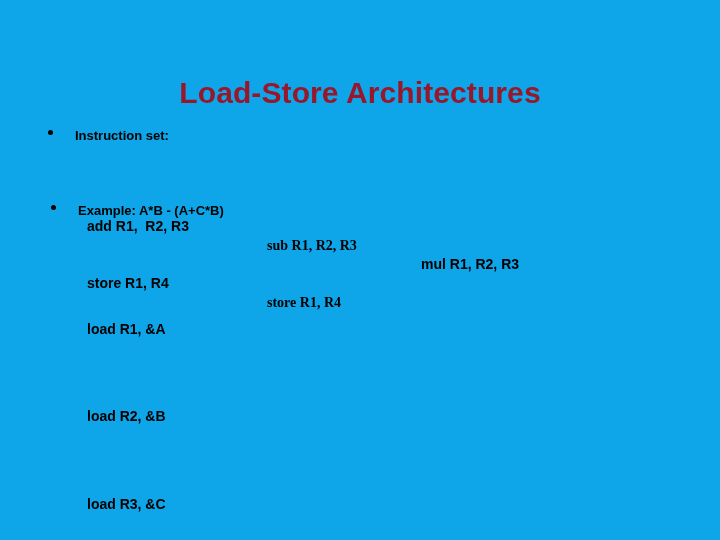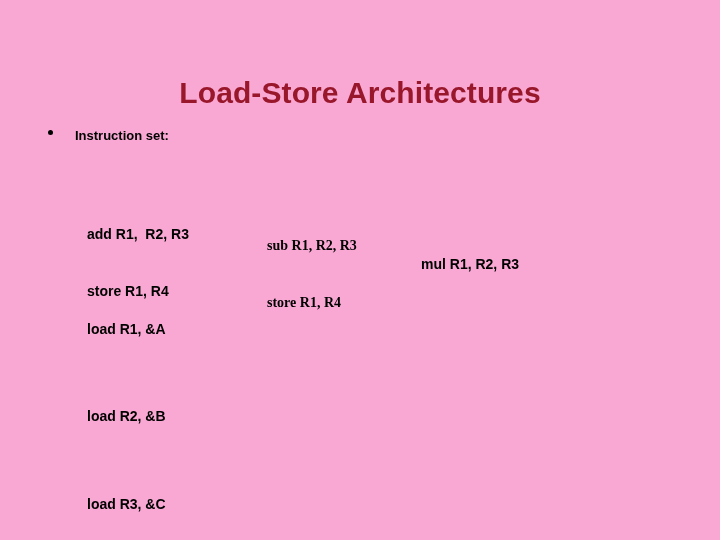--- a/index.html
+++ b/index.html
@@ -11,21 +11,21 @@
     width: 720px;
     height: 540px;
     position: relative;
     overflow: hidden;
     font-family: "Liberation Sans", sans-serif;
     color: #000000;
   }
   .slide {
     position: absolute;
     inset: 0;
-    background: #f9a8d4;
+    background: #0ea5e9;
   }
 
   
   .slide-title {
     position: absolute;
     left: 0;
     top: 76px;
     width: 720px;
     text-align: center;
     font-size: 30px;
@@ -64,21 +64,21 @@
   .isa-block {
     position: absolute;
     left: 87px;
     top: 160px;
     font-size: 14px;
     font-weight: bold;
     line-height: 19px;
     white-space: pre;
   }
   .isa-row { display: block; height: 19px; position: relative; }
-  .isa-c1 { position: absolute; left: 0px; margin-top: 8px; }
+  .isa-c1 { position: absolute; left: 0px; }
   .isa-c2 { position: absolute; left: 180px; font-family: Liberation Serif, serif; }
   .isa-c3 { position: absolute; left: 334px; }
 
   
   .code-block {
     position: absolute;
     left: 87px;
     top: 232px;
     font-size: 14px;
     font-weight: bold;
@@ -109,20 +109,24 @@
       <span class="isa-c2">sub R1, R2, R3</span>
       <span class="isa-c3">mul R1, R2, R3</span>
     </span>
     <span class="isa-row">
       <span class="isa-c1">store R1, R4</span>
       <span class="isa-c2">store R1, R4</span>
       <span class="isa-c3"></span>
     </span>
   </div>
 
+  <div class="bullet-row b2">
+    <span class="bullet-dot"></span>
+    <span class="bullet-label">Example: A*B - (A+C*B)</span>
+  </div>
 
   <div class="code-block">
 
     <span class="code-row">
       <span class="code-instr">load R1, &amp;A</span>
       <span class="cmt-open"></span>
       <span class="cmt-expr"></span>
       <span class="cmt-close"></span>
     </span>
 

